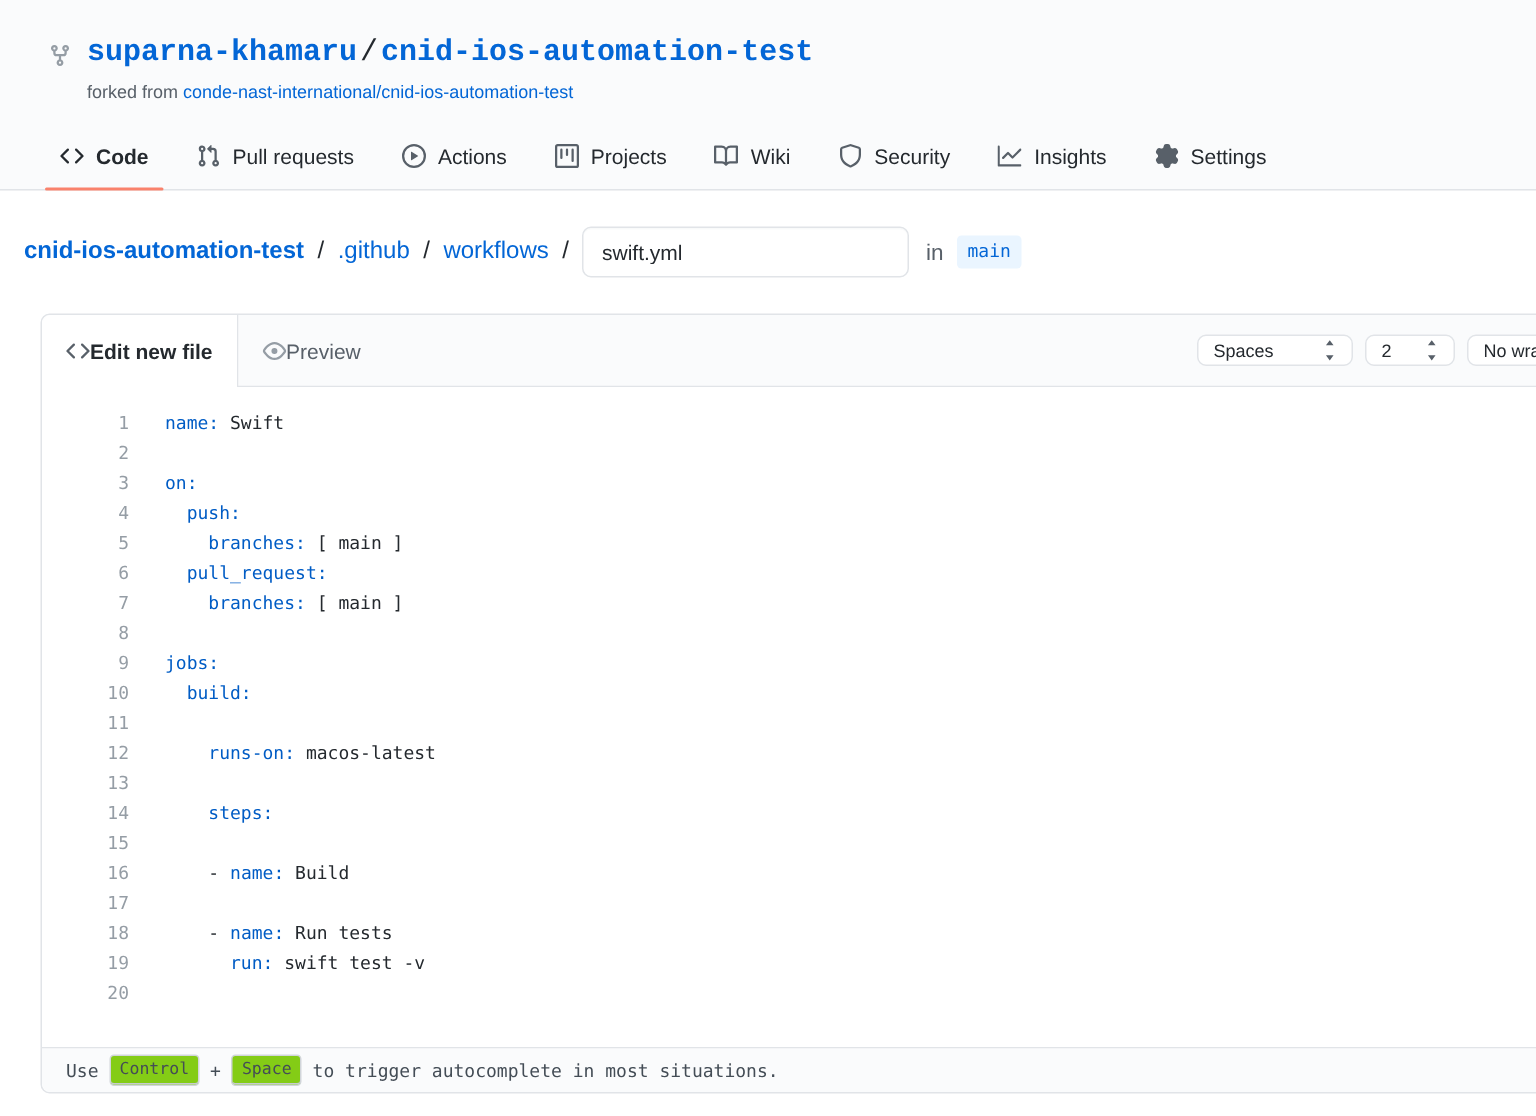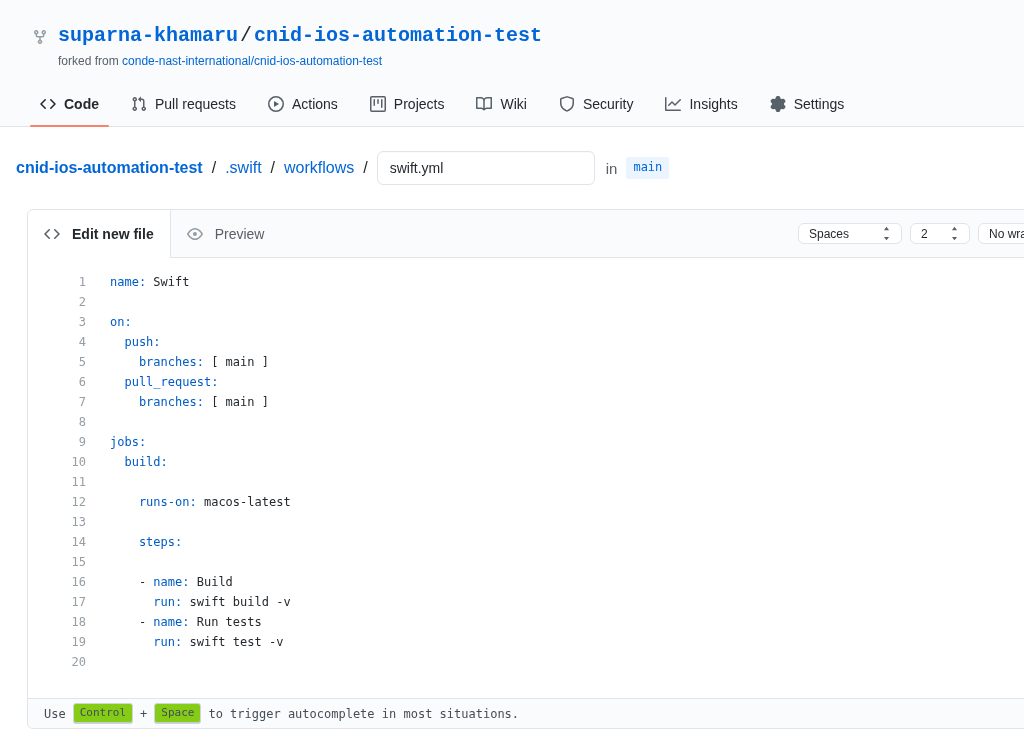--- a/index.html
+++ b/index.html
@@ -40,21 +40,21 @@
   .breadcrumb-row{display:flex;align-items:center;gap:9px;padding:24px 16px 0 16px;font-size:16px;}
   .bc-repo{font-weight:600;}
   .bc-sep{color:var(--text);}
   .filename-input{height:34px;width:218px;padding:5px 12px;font-size:14px;font-family:"Liberation Sans","DejaVu Sans",sans-serif;color:var(--text);background:#fff;border:1px solid #e1e4e8;border-radius:6px;outline:none;box-shadow:inset 0 1px 0 rgba(225,228,232,.2);}
   .in-label{color:var(--muted);font-size:15px;margin-left:2px;}
   .branch-badge{font-family:"DejaVu Sans Mono","Liberation Mono",monospace;font-size:12px;color:var(--accent-link);background:var(--badge-bg);padding:3px 7px;border-radius:3px;line-height:1.3;}
 
   
   .editor-card{margin:24px 0 0 27px;width:1040px;background:#fff;border:1px solid var(--border);border-radius:6px;}
   .editor-header{position:relative;display:flex;align-items:stretch;height:48px;background:#fafbfc;border-bottom:1px solid var(--border);border-radius:6px 6px 0 0;}
-  .editor-tab{display:flex;align-items:center;gap:12px;padding:0 16px;font-size:14px;color:var(--muted);cursor:pointer;}
+  .editor-tab{display:flex;align-items:center;gap:0;padding:0 16px;font-size:14px;color:var(--muted);cursor:pointer;}
   .editor-tab .tab-icon{color:#586069;}
   .editor-tab.active{background:#fff;color:var(--text);font-weight:600;border-right:1px solid var(--border);border-radius:6px 0 0 0;margin-bottom:-1px;z-index:2;}
   .editor-tab.preview .tab-icon{color:#959da5;}
   .editor-controls{margin-left:auto;display:flex;align-items:center;gap:8px;padding-right:10px;}
   .gh-select{display:flex;align-items:center;justify-content:space-between;height:21px;padding:0 10px;background:#fff;border:1px solid var(--border);border-radius:6px;font-size:12px;color:var(--text);cursor:pointer;white-space:nowrap;}
   .gh-select .chev{color:#586069;margin-left:6px;flex-shrink:0;}
   .select-spaces{width:104px;}
   .select-size{width:60px;}
   .select-wrap{width:78px;}
 
@@ -153,21 +153,21 @@
           <path d="M8 0a8.2 8.2 0 0 1 .701.031C9.444.095 9.99.645 10.16 1.29l.288 1.107c.018.066.079.158.212.224.231.114.454.243.668.386.123.082.233.09.299.071l1.103-.303c.644-.176 1.392.021 1.82.63.27.385.506.792.704 1.218.315.675.111 1.422-.364 1.891l-.814.806c-.049.048-.098.147-.088.294.016.257.016.515 0 .772-.01.147.038.246.088.294l.814.806c.475.469.679 1.216.364 1.891a7.977 7.977 0 0 1-.704 1.217c-.428.61-1.176.807-1.82.63l-1.102-.302c-.067-.019-.177-.011-.3.071a5.909 5.909 0 0 1-.668.386c-.133.066-.194.158-.211.224l-.29 1.106c-.168.646-.715 1.196-1.458 1.26a8.006 8.006 0 0 1-1.402 0c-.743-.064-1.289-.614-1.458-1.26l-.289-1.106c-.018-.066-.079-.158-.212-.224a5.738 5.738 0 0 1-.668-.386c-.123-.082-.233-.09-.299-.071l-1.103.303c-.644.176-1.392-.021-1.82-.63a8.12 8.12 0 0 1-.704-1.218c-.315-.675-.111-1.422.363-1.891l.815-.806c.05-.048.098-.147.088-.294a6.214 6.214 0 0 1 0-.772c.01-.147-.038-.246-.088-.294l-.815-.806C.635 6.045.431 5.298.746 4.623a7.92 7.92 0 0 1 .704-1.217c.428-.61 1.176-.807 1.82-.63l1.102.302c.067.019.177.011.3-.071.214-.143.437-.272.668-.386.133-.066.194-.158.211-.224l.29-1.106C6.009.645 6.556.095 7.299.03 7.53.01 7.764 0 8 0Zm3 8a3 3 0 1 1-6 0 3 3 0 0 1 6 0Z"></path>
         </svg>
       </span>
     <span>Settings</span>
   </div>
 </nav>
 
 <div class="breadcrumb-row">
   <a href="#" class="bc-repo">cnid-ios-automation-test</a>
   <span class="bc-sep">/</span>
-  <a href="#">.swift</a>
+  <a href="#">.github</a>
   <span class="bc-sep">/</span>
   <a href="#">workflows</a>
   <span class="bc-sep">/</span>
   <input type="text" class="filename-input" value="swift.yml" style="">
   <span class="in-label">in</span>
   <span class="branch-badge">main</span>
 </div>
 
 <div class="editor-card">
   <div class="editor-header">
@@ -270,21 +270,20 @@
       </div>
       <div class="code-line">
         <span class="line-num">15</span>
       </div>
       <div class="code-line">
         <span class="line-num">16</span>
         <span class="line-content"><span class="tok-plain">    - </span><span class="tok-key">name:</span><span class="tok-plain"> Build</span></span>
       </div>
       <div class="code-line">
         <span class="line-num">17</span>
-        <span class="line-content"><span class="tok-key">      run:</span><span class="tok-plain"> swift build -v</span></span>
       </div>
       <div class="code-line">
         <span class="line-num">18</span>
         <span class="line-content"><span class="tok-plain">    - </span><span class="tok-key">name:</span><span class="tok-plain"> Run tests</span></span>
       </div>
       <div class="code-line">
         <span class="line-num">19</span>
         <span class="line-content"><span class="tok-key">      run:</span><span class="tok-plain"> swift test -v</span></span>
       </div>
       <div class="code-line">

